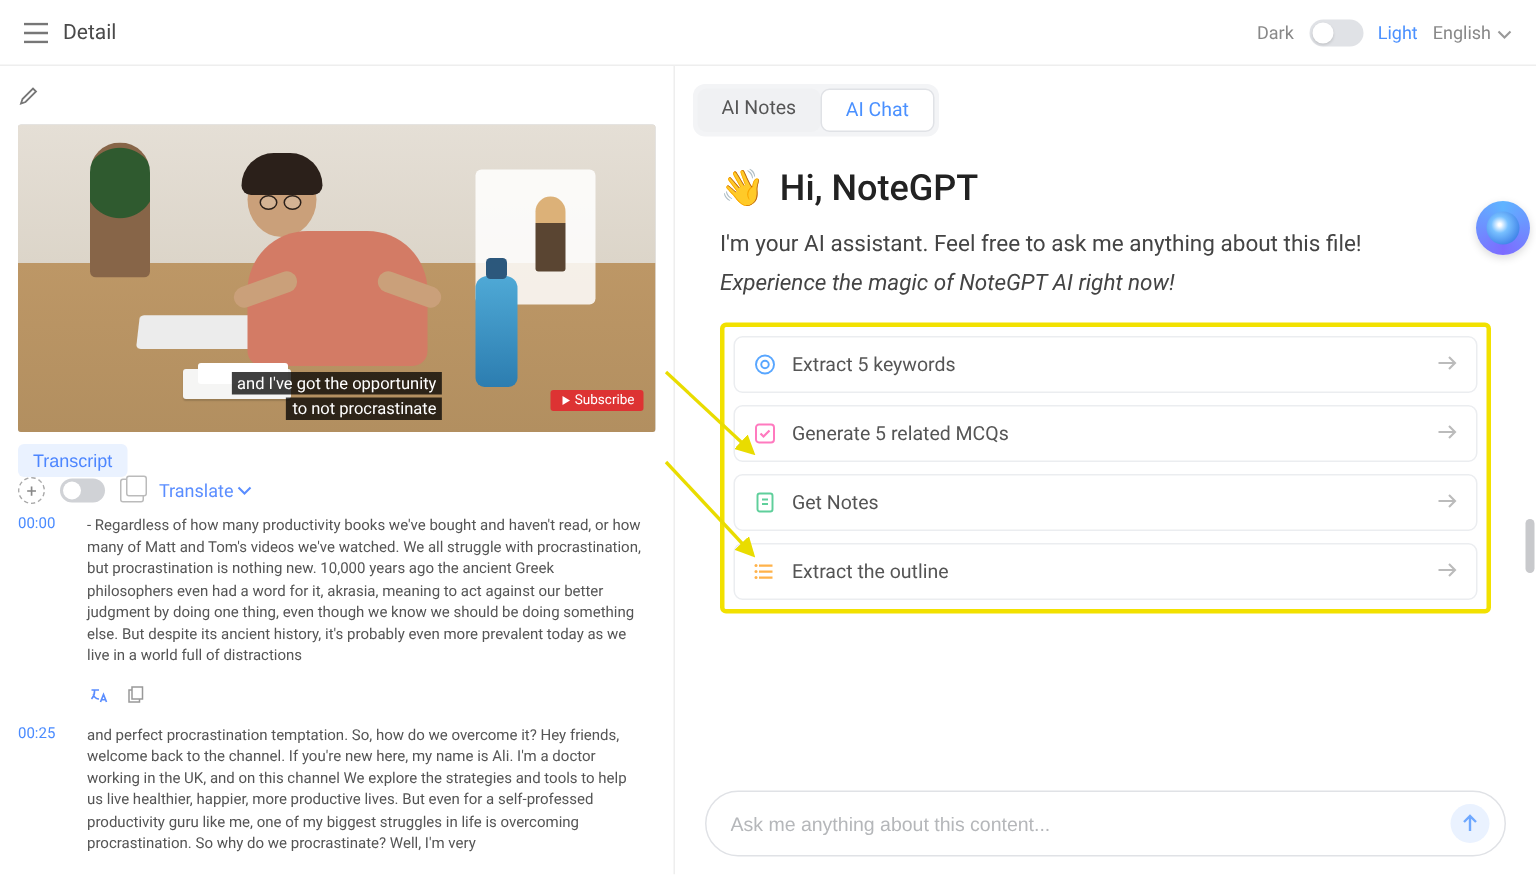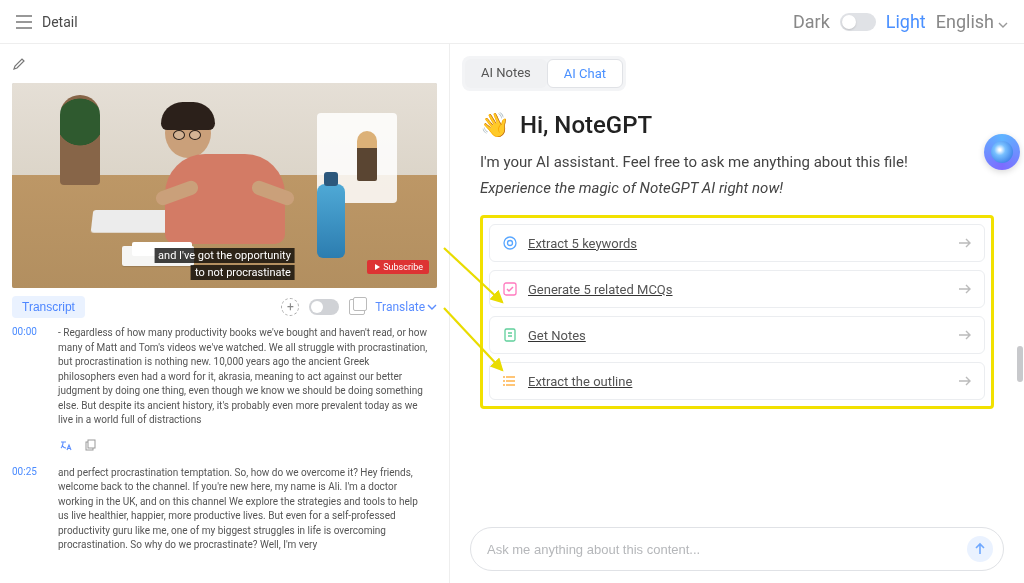--- a/index.html
+++ b/index.html
@@ -1,21 +1,21 @@
 <!DOCTYPE html>
 <html><head>
 <meta charset="utf-8">
 <style>
 * { box-sizing: border-box; margin: 0; padding: 0; }
 body { font-family: -apple-system, BlinkMacSystemFont, "Segoe UI", Roboto, sans-serif; background: #fff; color: #333; width: 1024px; height: 583px; overflow: hidden; }
 
 .topbar { display: flex; justify-content: space-between; align-items: center; padding: 8px 16px; border-bottom: 1px solid #eee; height: 44px; }
 .topbar-left { display: flex; align-items: center; gap: 10px; font-size: 14px; color: #4a4a4a; }
 .menu-icon { cursor: pointer; display: inline-flex; }
-.topbar-right { display: flex; align-items: center; gap: 10px; font-size: 18px; color: #888; }
+.topbar-right { display: flex; align-items: center; gap: 10px; font-size: 12px; color: #888; }
 .toggle-pill { width: 36px; height: 18px; background: #e0e2e6; border-radius: 9px; position: relative; display: inline-block; }
 .toggle-pill::after { content: ""; width: 14px; height: 14px; background: #fff; border-radius: 50%; position: absolute; top: 2px; left: 2px; box-shadow: 0 1px 2px rgba(0,0,0,.15);}
 .light-lbl { color: #4a90ff; }
 .lang { display: flex; align-items: center; gap: 4px; cursor: pointer; color: #888;}
 .chevdown { display: inline-block; }
 
 .main { display: flex; height: calc(100% - 44px); }
 .left-pane { width: 450px; border-right: 1px solid #eee; padding: 12px 12px 0 12px; display: flex; flex-direction: column; }
 .right-pane { flex: 1; position: relative; display: flex; flex-direction: column; }
 
@@ -40,21 +40,21 @@
 .p-arm-r { right: -10px; transform: rotate(20deg); }
 .bottle { position: absolute; right: 92px; bottom: 30px; width: 28px; height: 74px; background: linear-gradient(#4fa9d6, #2c7db0); border-radius: 8px 8px 6px 6px; }
 .bottle::before { content:""; position:absolute; top:-12px; left:7px; width:14px; height:14px; background:#2c587c; border-radius:3px;}
 .papers { position: absolute; left: 110px; bottom: 22px; width: 72px; height: 20px; background: #f5f5f4; border-radius: 2px; box-shadow: 0 1px 1px rgba(0,0,0,.15);}
 .papers::after { content:""; position:absolute; top:-4px; left:10px; width:60px; height:14px; background:#fff; border-radius:2px;}
 .kbd { position:absolute; left:80px; bottom:54px; width:80px; height:26px; background:#ececec; border-radius:3px; transform: perspective(200px) rotateX(30deg);}
 .caption-strip { position: absolute; bottom: 8px; left: 50%; transform: translateX(-50%); display: flex; flex-direction: column; align-items: flex-end; gap: 2px; }
 .caption-strip span { background: rgba(0,0,0,.75); color: #fff; font-size: 11px; padding: 1px 4px; }
 .subscribe { position: absolute; right: 8px; bottom: 14px; background: #d33; color: #fff; font-size: 9px; padding: 2px 6px; border-radius: 2px; display:flex; align-items:center; gap:2px;}
 
-.under-video { display: flex; justify-content: space-between; align-items: center; margin-top: 8px; }
+.under-video { display: flex; justify-content: space-between; align-items: flex-start; margin-top: 8px; flex-direction: column; }
 .transcript-btn { background: #eaf2ff; color: #4d86ff; border: none; padding: 4px 10px; border-radius: 4px; font-size: 12px; cursor: pointer; }
 .uv-right { display: flex; align-items: center; gap: 10px; font-size: 12px; }
 .plus-circle { width: 18px; height: 18px; border-radius: 50%; border: 1px dashed #aaa; display: flex; align-items:center; justify-content:center; color:#888; cursor:pointer; font-size:12px;}
 .mini-toggle { width: 30px; height: 16px; background: #d0d2d6; border-radius: 8px; position: relative; cursor:pointer;}
 .mini-toggle::after { content:""; width:12px; height:12px; background:#fff; border-radius:50%; position:absolute; top:2px; left:2px;}
 .copy-btn-sm { width:16px; height:16px; border:1px solid #bbb; border-radius:2px; position:relative; cursor:pointer;}
 .copy-btn-sm::after { content:""; position:absolute; width:12px; height:12px; border:1px solid #bbb; border-radius:2px; top:-3px; left:3px; background:#fff;}
 .translate-link { color: #5a8dff; cursor: pointer; display:flex; align-items:center; gap:2px;}
 
 .transcript-list { margin-top: 8px; overflow-y: auto; font-size: 10px; color: #555; padding-right: 8px; flex:1;}
@@ -70,21 +70,21 @@
 .tab.active { background: #fff; color: #4a90ff; border: 1px solid #e0e2e6; }
 .tabs-wrap { display:flex; background:#f3f4f6; border-radius:8px; padding:3px;}
 
 .chat-body { padding: 0 30px; margin-top: 20px; }
 .hi-row { display: flex; align-items: center; gap: 10px; margin-bottom: 14px; }
 .wave { font-size: 24px; }
 .hi-text { font-size: 24px; font-weight: 500; color: #222; }
 .intro1 { font-size: 15px; color: #444; margin-bottom: 8px; }
 .intro2 { font-size: 15px; color: #444; margin-bottom: 18px; font-style: italic; }
 
-.highlight-box { border: 3px solid #f2e100; border-radius: 4px; padding: 6px; text-decoration: underline; }
+.highlight-box { border: 3px solid #f2e100; border-radius: 4px; padding: 6px; }
 .suggest { display: flex; align-items: center; justify-content: space-between; border: 1px solid #ebedf0; border-radius: 6px; padding: 10px 12px; margin-bottom: 8px; cursor: pointer; background: #fff; font-size: 13px; color: #555;}
 .suggest:last-child { margin-bottom: 0;}
 .suggest-left { display: flex; align-items: center; gap: 10px; }
 .s-icon { width: 16px; height: 16px; display: inline-flex; }
 .arrow-r { color: #bbb; }
 
 .chat-input-row { position: absolute; bottom: 12px; left: 20px; right: 20px; display: flex; align-items:center; gap:8px; border:1px solid #e0e2e6; border-radius: 22px; padding: 8px 10px 8px 16px;}
 .chat-input { flex:1; border:none; outline:none; font-size:13px; color:#555; background:transparent;}
 .chat-input::placeholder { color:#b5b7ba;}
 .send-btn { width:26px; height:26px; border-radius:50%; background:#eaf2ff; display:flex; align-items:center; justify-content:center; cursor:pointer;}

